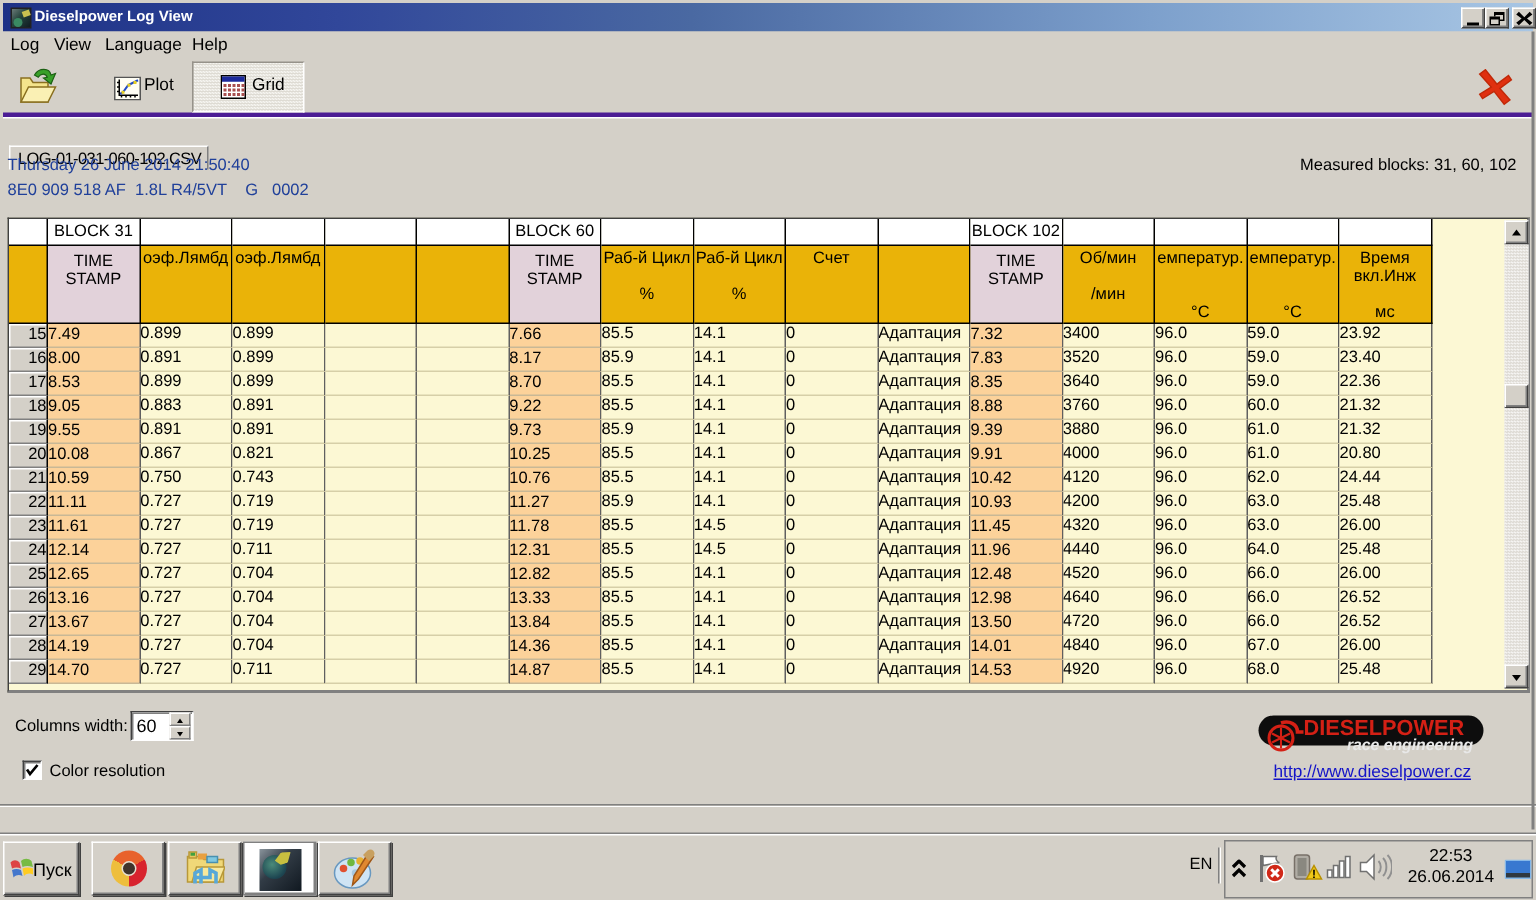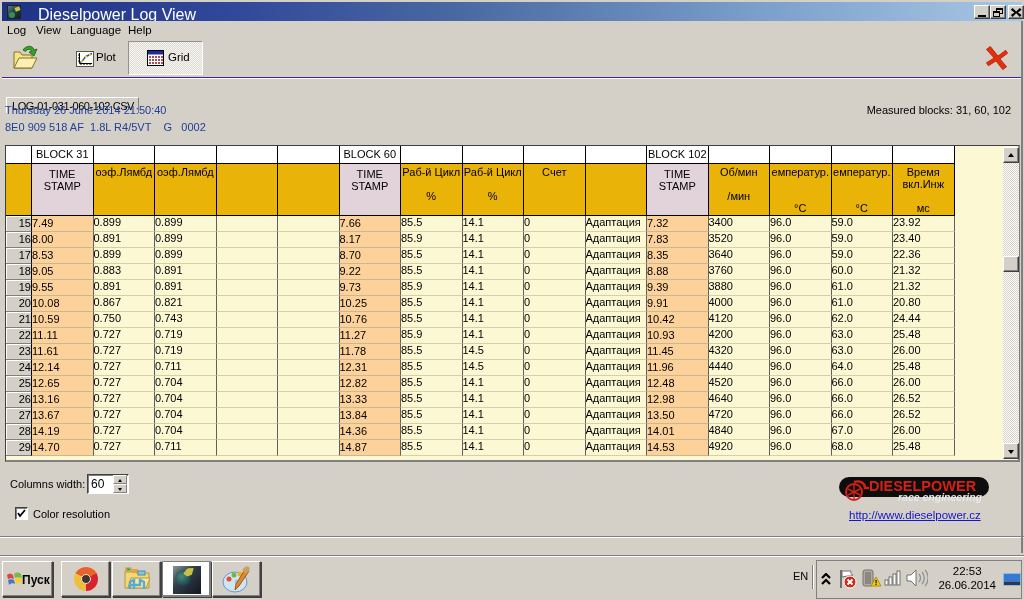--- a/index.html
+++ b/index.html
@@ -1,29 +1,29 @@
 <!DOCTYPE html>
 <html><head><meta charset="utf-8"><style>
 *{margin:0;padding:0;box-sizing:border-box}
 html,body{width:1024px;height:600px;overflow:hidden}
 body{font-family:"Liberation Sans",sans-serif;background:#d4d0c8;position:relative;font-size:11px;color:#000}
 .nw{white-space:nowrap}
 .abs{position:absolute}
 
 #titlebar{left:2px;top:2px;width:1020px;height:19px;background:linear-gradient(90deg,#1e3286 0%,#31479a 22%,#4a69a2 45%,#7da0cc 75%,#a8c6e4 100%)}
-#titletxt{left:36px;top:3.5px;color:#fff;font-weight:normal;font-size:16px;white-space:nowrap}
+#titletxt{left:21px;top:3.5px;color:#fff;font-weight:bold;font-size:10px;white-space:nowrap}
 #appico{left:5px;top:3px;width:14px;height:14px;background:linear-gradient(135deg,#6a7a78 0%,#25443c 45%,#101c22 100%);border:1px solid #222}
 #appico i{position:absolute;left:7px;top:1px;width:5px;height:4px;background:#c8c050;transform:rotate(-20deg)}
 #appico u{position:absolute;left:1px;top:6px;width:6px;height:6px;border-radius:50%;background:#3a8a62}
 .wbtn{top:3px;width:16px;height:14px;background:#d4d0c8;border:1px solid #404040;border-top-color:#fff;border-left-color:#fff;box-shadow:inset -1px -1px 0 #808080;font-size:9px;text-align:center;line-height:12px;font-weight:bold}
 
 #menubar{left:2px;top:21px;width:1020px;height:17px;background:#d4d0c8}
 #menubar span{position:absolute;top:3px;font-size:11.5px}
 
-#toolbar{left:2px;top:38px;width:1020px;height:40px;background:#d4d0c8;border-bottom:1px solid #4c1d95;box-shadow:0 1px 0 #fff}
+#toolbar{left:2px;top:38px;width:1020px;height:40px;background:#d4d0c8;border-bottom:3px solid #4c1d95;box-shadow:0 1px 0 #fff}
 #gridbtn{left:126px;top:3px;width:75px;height:34px;background:repeating-conic-gradient(#f6f5f1 0% 25%,#dedbd3 0% 50%);background-size:2px 2px;border:1px solid;border-color:#96928a #fff #fff #96928a}
 .tbtxt{font-size:11.5px}
 
 #tab{left:6px;top:97px;width:133px;height:16px;border:1px solid #808080;border-bottom:none;border-top-color:#fff;border-left-color:#fff;font-size:11px;letter-spacing:-0.4px;padding:2px 0 0 5px;background:#d4d0c8;white-space:nowrap}
 .blue{color:#20409a;font-size:11px;white-space:nowrap}
 
 #gpanel{left:5px;top:145px;width:1015px;height:317px;background:#fcf8d4;border:1px solid #404040;border-bottom:2px solid #808080;border-right:2px solid #808080}
 table.grid{border-collapse:separate;border-spacing:0;table-layout:fixed;position:absolute;left:0;top:0}
 table.grid td{height:16px;overflow:hidden;white-space:nowrap;font-size:11px;padding:0;vertical-align:top}
 tr.blk td{height:18px;background:#ffffff;border-right:1px solid #000;border-bottom:1px solid #000;text-align:center;line-height:16px}
@@ -45,21 +45,21 @@
 
 #logo{left:839px;top:477px;width:150px;height:20px;background:#0d0d0d;border-radius:13px}
 #logotxt{left:30px;top:1px;color:#d42015;font-weight:bold;font-size:14.5px;white-space:nowrap}
 #logotxt2{right:7px;top:14px;color:#e8e8e8;font-weight:bold;font-style:italic;font-size:10.5px;white-space:nowrap}
 #link{left:849px;top:509px;color:#1414c8;text-decoration:underline;font-size:11.5px;white-space:nowrap}
 
 #sbar{left:0px;top:536px;width:1024px;height:17px;background:#d4d0c8;border-top:1px solid #808080;box-shadow:inset 0 1px 0 #fff}
 
 #taskbar{left:0;top:556px;width:1024px;height:44px;background:#d4d0c8;border-top:1px solid #fff;box-shadow:0 -1px 0 #808080}
 .tkb{top:4px;height:36px;background:#d4d0c8;border:1px solid #fff;border-right-color:#404040;border-bottom-color:#404040;box-shadow:inset -1px -1px 0 #808080,1px 1px 0 #404040}
-#pusk{left:2px;width:51px;font-weight:bold;font-size:12px}
+#pusk{left:2px;width:51px;font-weight:normal;font-size:12px}
 #pusk span{position:absolute;left:19px;top:11px}
 .qi{width:49px}
 #tray{left:816px;top:3px;width:206px;height:39px;border:1px solid #808080}
 .trayico{position:absolute}
 #clock{right:28px;top:7px;text-align:center;font-size:11.5px;line-height:14px;white-space:nowrap}
 #en{left:793px;top:13px;font-size:11px}
 #traysep{left:812px;top:8px;width:1px;height:24px;background:#808080;box-shadow:1px 0 0 #fff}
 </style></head><body>
 <div class="abs" id="titlebar">
   <div class="abs" id="appico">

